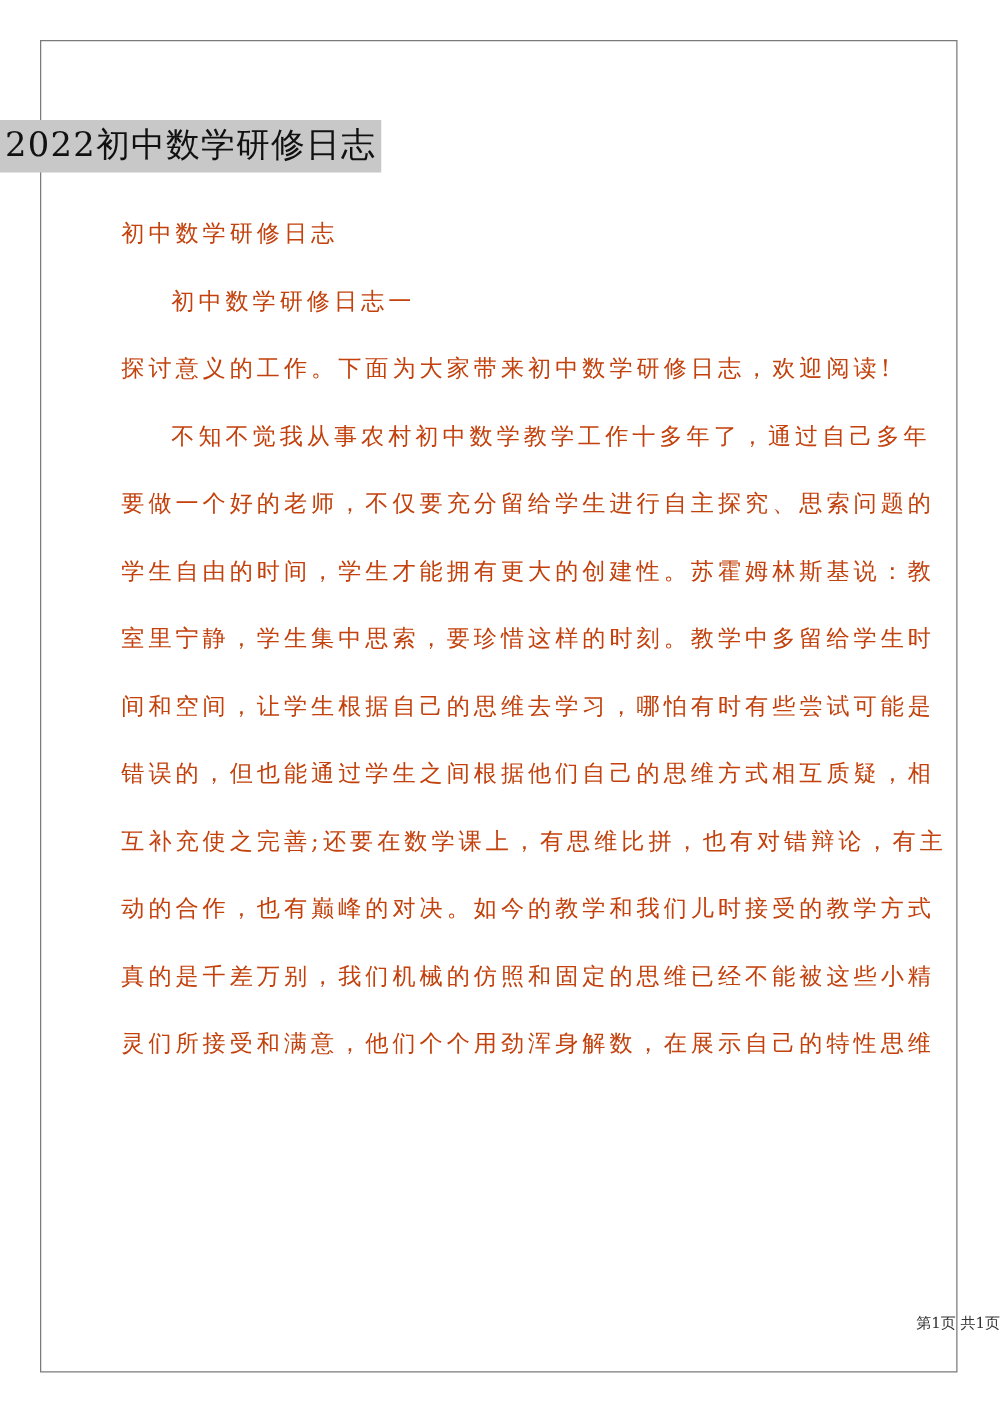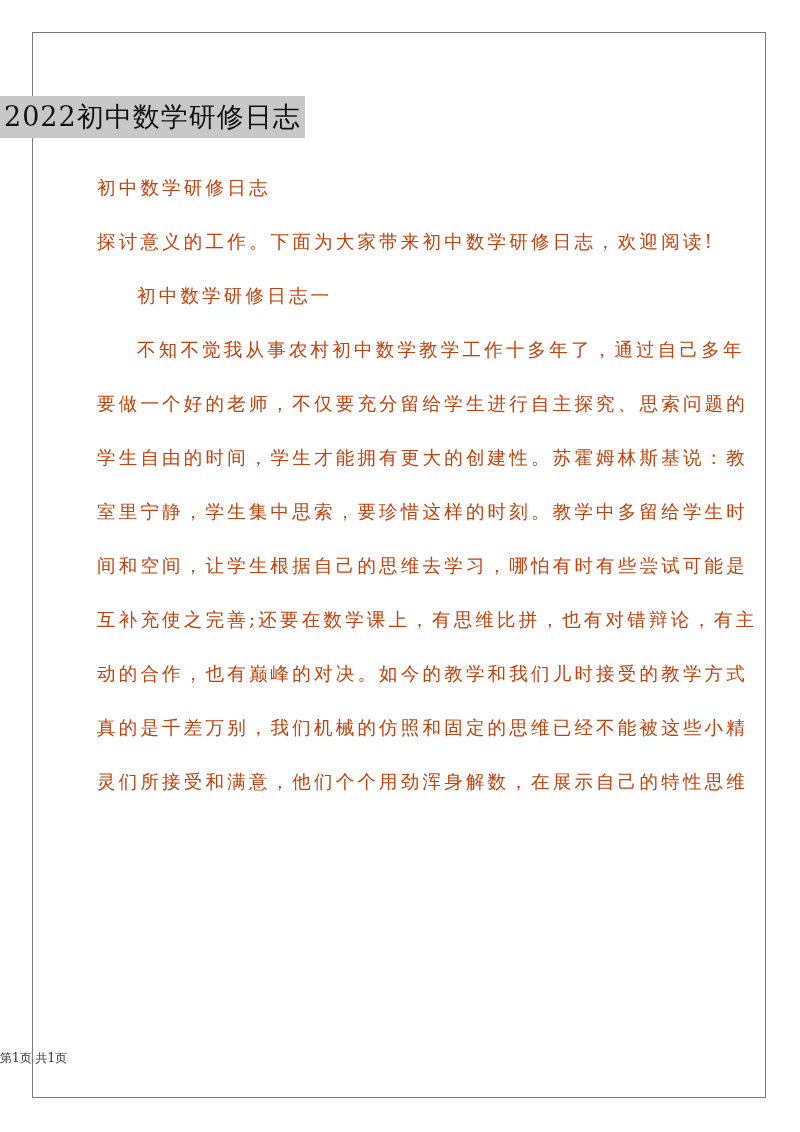--- a/index.html
+++ b/index.html
@@ -7,40 +7,41 @@
          font-family: "DejaVu Serif", "Liberation Serif", serif; color: #1a1a1a; }
   .page-border { position: absolute; left: 32px; top: 32px; width: 734px; height: 1066px;
                  border: 1.5px solid #7a7a7a; box-sizing: border-box; }
   .title-wrap { position: absolute; top: 96px; left: 0; width: 800px; text-align: left; }
   .title { display: inline-block; background: #c8c8c8; font-size: 27px; line-height: 38px;
            padding: 2px 4px; letter-spacing: 1px; color: #111; }
   .content { position: absolute; left: 97px; top: 170px; width: 610px; }
   .line { font-size: 18.5px; height: 54px; line-height: 36px; white-space: nowrap;
           letter-spacing: 3.2px; color: #c2410c; }
   .indent { padding-left: 40px; }
-  .footer { position: absolute; top: 1050px; left: 0; width: 800px; text-align: left;
+  .footer { position: absolute; top: 1050px; left: 0; width: 800px; text-align: right;
             font-size: 12px; color: #333; }
 </style>
 </head>
 <body>
 
 <div class="page-border"></div>
 
 <div class="title-wrap">
   <span class="title">2022初中数学研修日志</span>
 </div>
 
 <div class="content">
   <div class="line">初中数学研修日志</div>
+  <div class="line indent">初中数学研修日志一</div>
   <div class="line">探讨意义的工作。下面为大家带来初中数学研修日志，欢迎阅读!</div>
-  <div class="line indent">初中数学研修日志一</div>
   <div class="line indent">不知不觉我从事农村初中数学教学工作十多年了，通过自己多年</div>
   <div class="line">要做一个好的老师，不仅要充分留给学生进行自主探究、思索问题的</div>
   <div class="line">学生自由的时间，学生才能拥有更大的创建性。苏霍姆林斯基说：教</div>
   <div class="line">室里宁静，学生集中思索，要珍惜这样的时刻。教学中多留给学生时</div>
   <div class="line">间和空间，让学生根据自己的思维去学习，哪怕有时有些尝试可能是</div>
+  <div class="line">错误的，但也能通过学生之间根据他们自己的思维方式相互质疑，相</div>
   <div class="line">互补充使之完善;还要在数学课上，有思维比拼，也有对错辩论，有主</div>
   <div class="line">动的合作，也有巅峰的对决。如今的教学和我们儿时接受的教学方式</div>
   <div class="line">真的是千差万别，我们机械的仿照和固定的思维已经不能被这些小精</div>
   <div class="line">灵们所接受和满意，他们个个用劲浑身解数，在展示自己的特性思维</div>
 </div>
 
 <div class="footer">第1页   共1页</div>
 
 </body></html>

